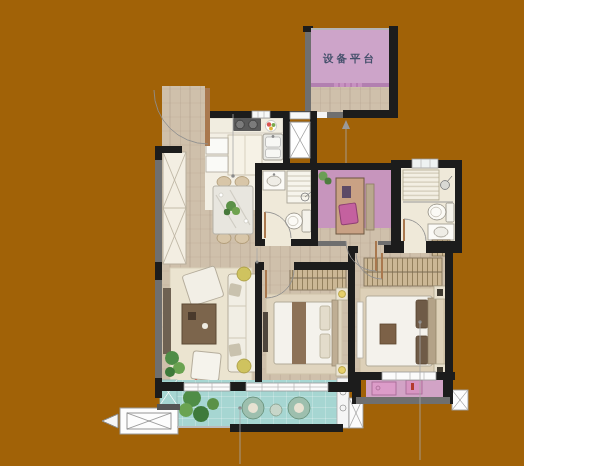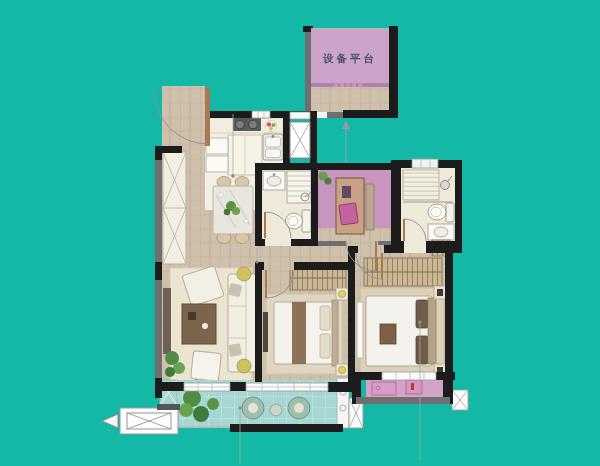--- a/index.html
+++ b/index.html
@@ -1,16 +1,16 @@
 <!DOCTYPE html>
 <html><head>
 <meta charset="utf-8">
 <style>
   html,body{margin:0;padding:0;background:#ffffff;}
-  .canvas{position:relative;width:600px;height:466px;background:#14b8a6;overflow:hidden;
+  .canvas{position:relative;width:524px;height:466px;background:#a16207;overflow:hidden;
           font-family:"DejaVu Sans",sans-serif;}
   svg{position:absolute;left:0;top:0;}
   .wall{fill:#1c1c1c;}
   .gwall{fill:#6f6f6f;}
   .arc{stroke:#8f8f8f;stroke-width:.9;fill:none;}
   .leaf{stroke:#a9784e;stroke-width:2;}
   .fixt{fill:#fbfaf6;stroke:#a5a094;stroke-width:.9;}
   .leader{stroke:#a8a8a8;stroke-width:.8;}
   text.platform-label{font-size:10.5px;font-weight:bold;letter-spacing:3px;}
 </style>

